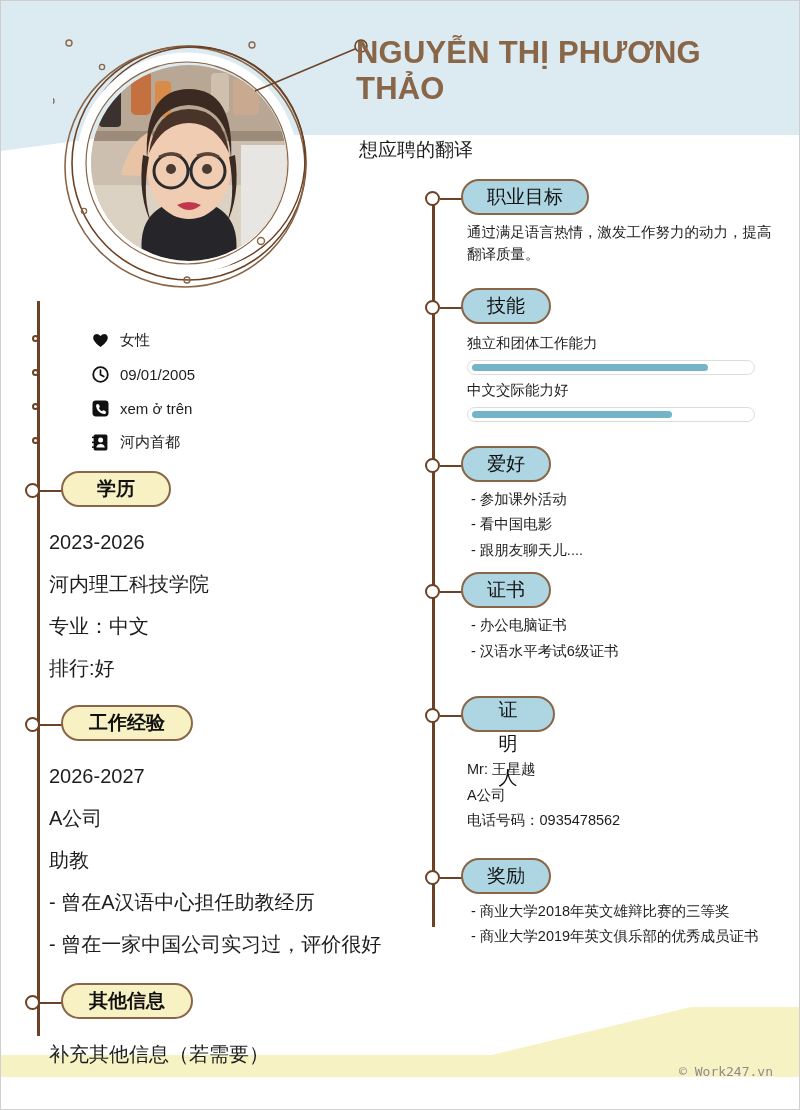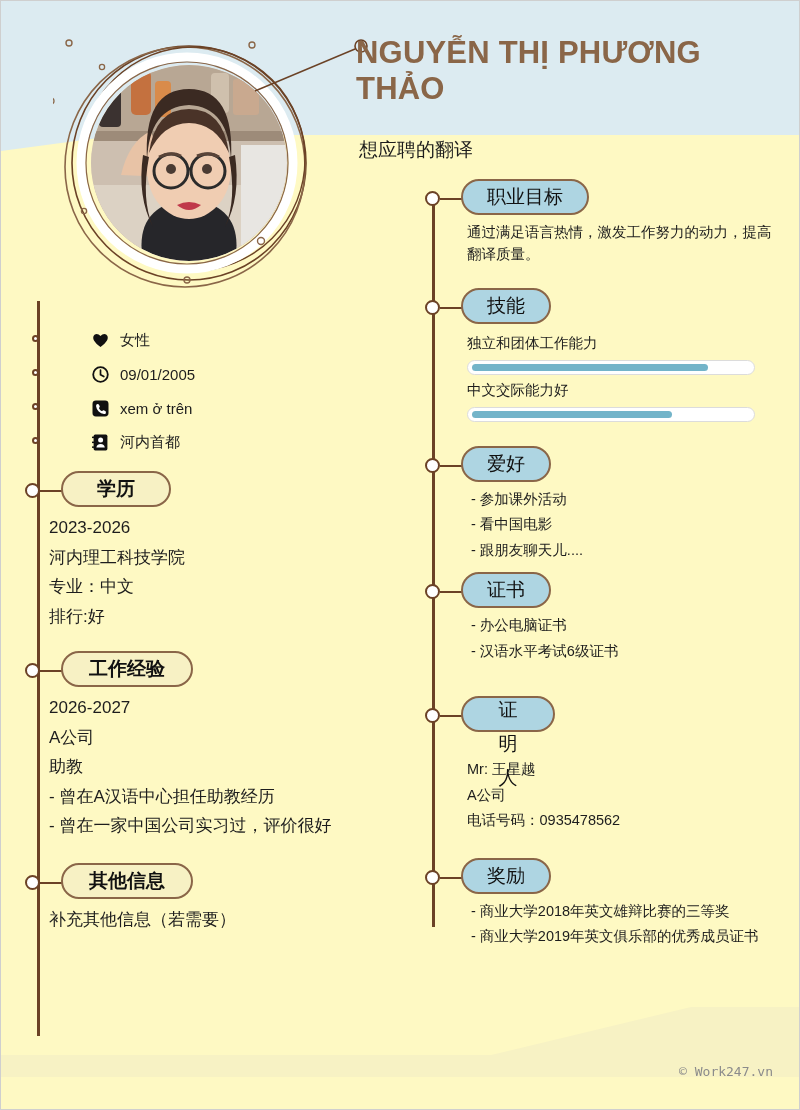--- a/index.html
+++ b/index.html
@@ -8,21 +8,21 @@
     background: #e9e9e9;
   }
   body {
     font-family: "Liberation Sans", "DejaVu Sans", sans-serif;
   }
 
   .page {
     position: relative;
     width: 800px;
     height: 1110px;
-    background: #fef9c3;
+    background: #ffffff;
     overflow: hidden;
     box-sizing: border-box;
     border: 1px solid #cfcfcf;
   }
 
   
   .header-band {
     position: absolute;
     left: 0;
     top: 0;
@@ -196,22 +196,22 @@
     justify-content: center;
     padding: 0 26px;
     box-sizing: border-box;
     z-index: 2;
   }
   .sec-body {
     padding-left: 18px;
     padding-top: 4px;
   }
   .sec-body p {
-    margin: 0 0 4px 0;
-    font-size: 17px;
+    margin: 12px 0 4px 0;
+    font-size: 20px;
     color: #1d1d1d;
     line-height: 1.5;
   }
 
   
   .right-col {
     position: absolute;
     left: 420px;
     top: 178px;
     width: 360px;

